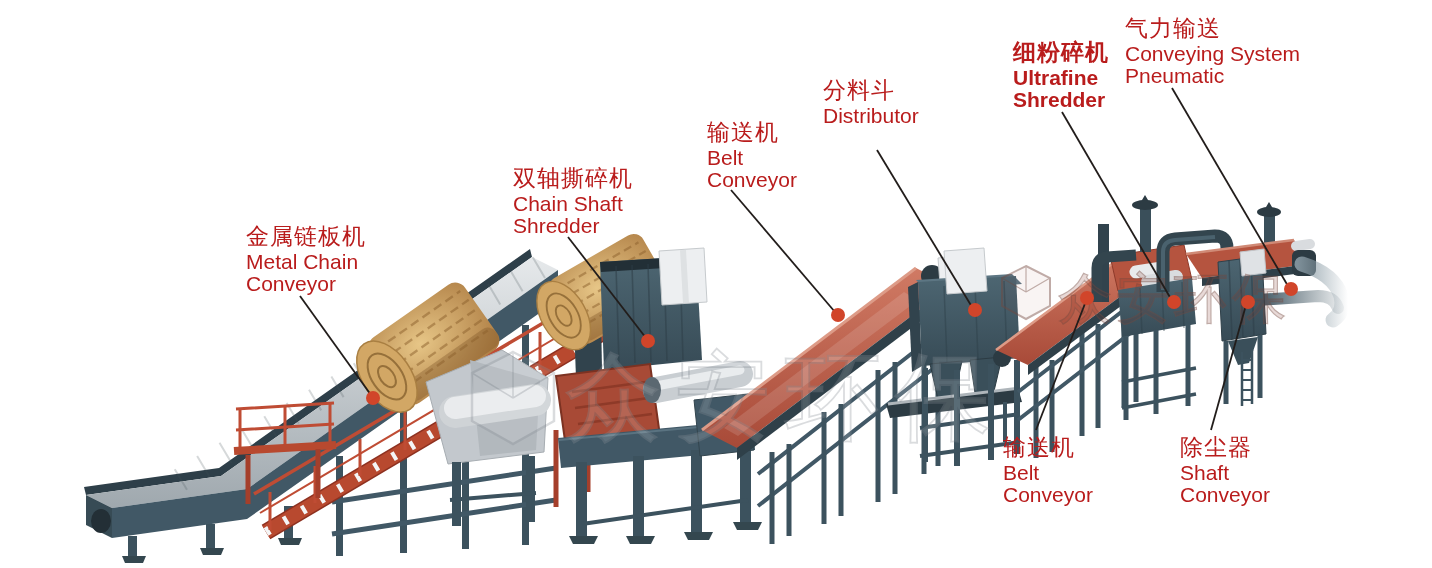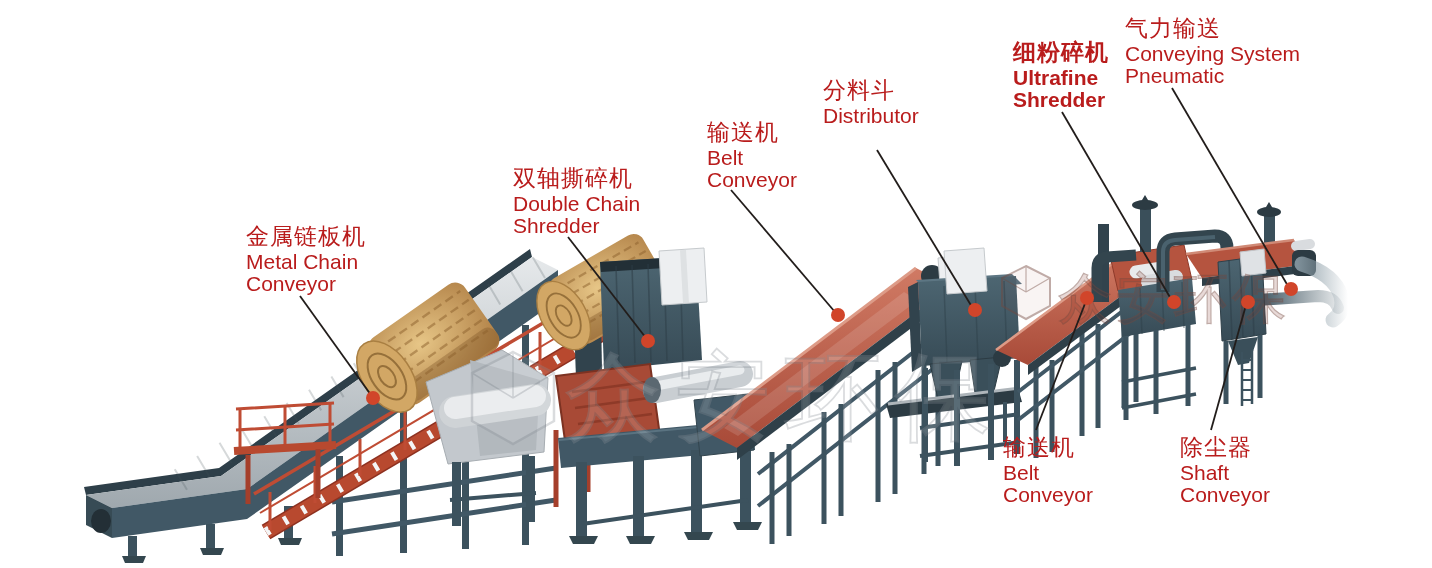--- a/index.html
+++ b/index.html
@@ -243,21 +243,21 @@
   </g>
 </svg>
 
 <div class="lbl" style="left:246px;top:224px;">
   <span class="zh">金属链板机</span>
   <span class="en">Metal Chain</span>
   <span class="en">Conveyor</span>
 </div>
 <div class="lbl" style="left:513px;top:166px;">
   <span class="zh">双轴撕碎机</span>
-  <span class="en">Double Chain</span>
+  <span class="en">Chain Shaft</span>
   <span class="en">Shredder</span>
 </div>
 <div class="lbl" style="left:707px;top:120px;">
   <span class="zh">输送机</span>
   <span class="en">Belt</span>
   <span class="en">Conveyor</span>
 </div>
 <div class="lbl" style="left:823px;top:78px;">
   <span class="zh">分料斗</span>
   <span class="en">Distributor</span>

